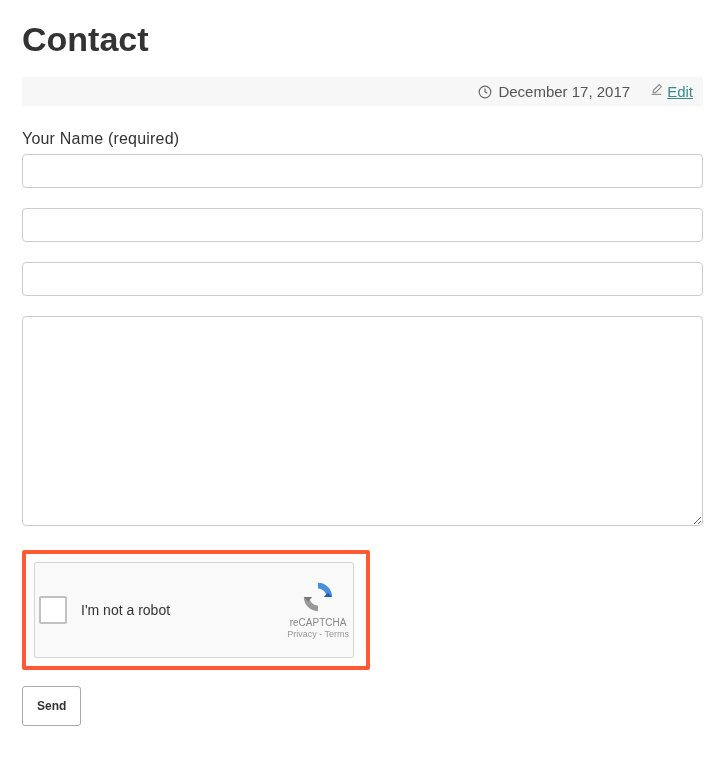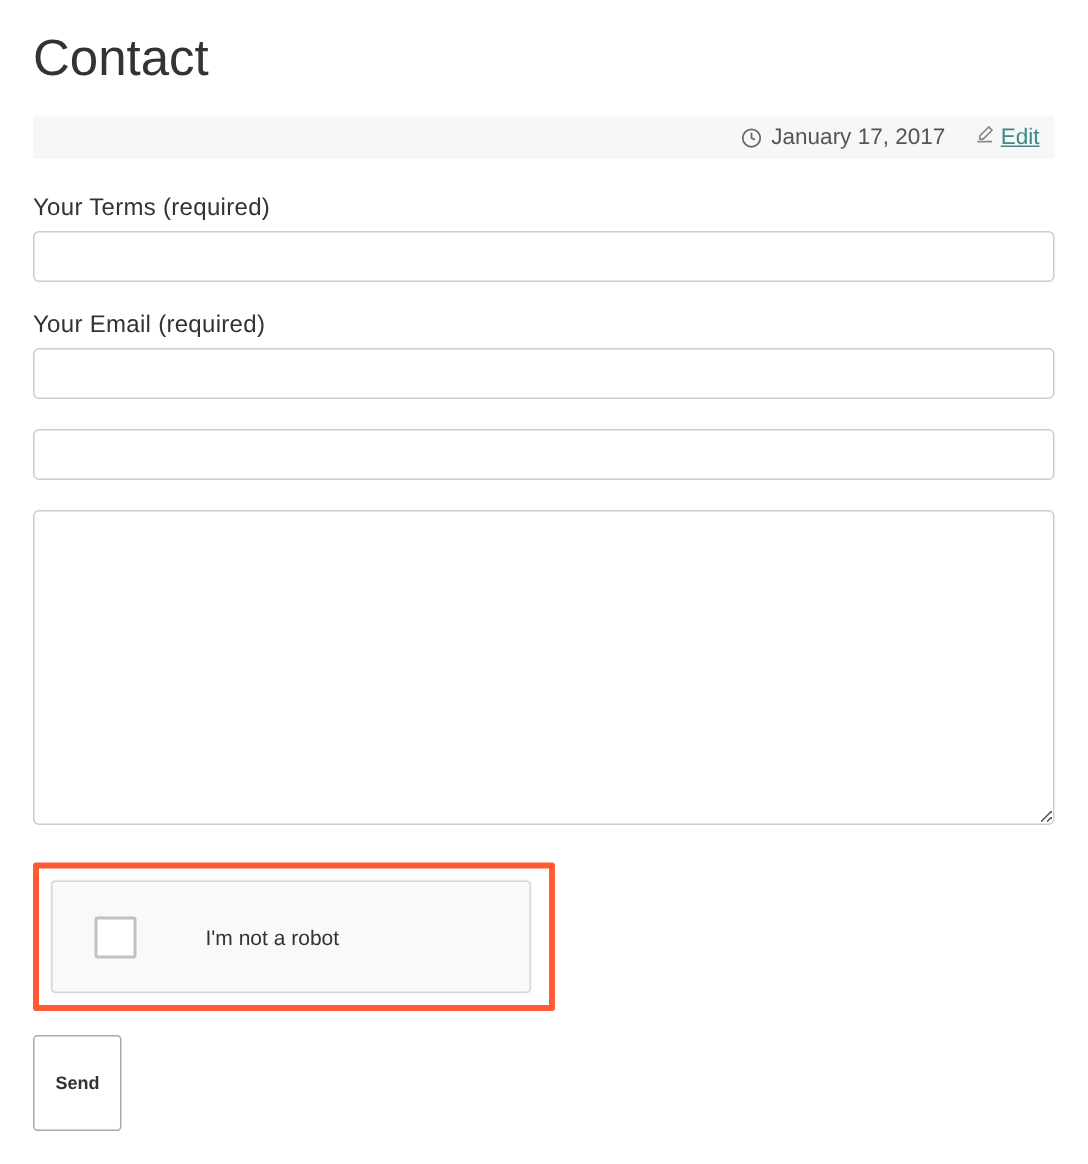--- a/index.html
+++ b/index.html
@@ -5,21 +5,21 @@
   * { box-sizing: border-box; margin: 0; padding: 0; }
   body {
     font-family: -apple-system, BlinkMacSystemFont, "Helvetica Neue", Arial, sans-serif;
     background: #fff;
     width: 725px;
     padding: 20px 22px;
     color: #333;
   }
   h1 {
     font-size: 34px;
-    font-weight: 400;
+    font-weight: 700;
     color: #333;
     margin-bottom: 18px;
   }
   .meta-bar {
     background: #f7f7f7;
     padding: 6px 10px;
     text-align: right;
     font-size: 15px;
     color: #555;
     margin-bottom: 24px;
@@ -69,30 +69,29 @@
   }
   .captcha-highlight {
     border: 4px solid #ff5a33;
     padding: 8px;
     width: 348px;
     border-radius: 2px;
     margin-bottom: 16px;
   }
   .recaptcha {
     width: 320px;
-    height: 75px;
+    height: 96px;
     background: #f9f9f9;
     border: 1px solid #d6d6d6;
     border-radius: 3px;
     display: flex;
     align-items: center;
-    padding: 0 28px;
+    padding: 0 4px;
     position: relative;
     box-shadow: 0 0 2px rgba(0,0,0,0.08);
-    gap: 32px;
   }
   .recaptcha .check {
     width: 28px;
     height: 28px;
     border: 2px solid #c1c1c1;
     border-radius: 2px;
     background: #fff;
     margin-right: 14px;
     flex-shrink: 0;
   }
@@ -114,73 +113,86 @@
   }
   .recaptcha .logo-area .brand {
     font-size: 10px;
     color: #888;
   }
   .send-btn {
     border: 1px solid #aaa;
     background: #fff;
     font-size: 12px;
     font-weight: 700;
-    padding: 24px 14px;
+    padding: 12px 14px;
     border-radius: 3px;
     cursor: pointer;
     color: #333;
   }
 </style>
 </head>
 <body>
 
 
 
 <h1>Contact</h1>
 
 <div class="meta-bar">
   <span class="icon">
     <svg width="14" height="14" viewBox="0 0 24 24" fill="none" stroke="#666" stroke-width="2">
       <circle cx="12" cy="12" r="10"></circle>
       <path d="M12 6v6l4 2"></path>
     </svg>
   </span>
-  <span>January 17, 2017</span>
+  <span>December 17, 2017</span>
   <span class="edit-group">
     <span class="icon">
       <svg width="13" height="13" viewBox="0 0 24 24" fill="none" stroke="#888" stroke-width="2">
         <path d="M17 3l4 4-11 11H6v-4L17 3z"></path>
         <path d="M3 21h18"></path>
       </svg>
     </span>
     <a href="#">Edit</a>
   </span>
 </div>
 
 <div class="form-group">
-  <label>Your Terms (required)</label>
+  <label>Your Name (required)</label>
   <input type="text" value="" style="">
 </div>
 
 <div class="form-group">
-  <label>Your Email (required)</label>
   <input type="email" value="" style="">
 </div>
 
 <div class="form-group">
   <input type="text" value="" style="">
 </div>
 
 <div class="form-group">
   <textarea value="" style=""></textarea>
 </div>
 
 <div class="captcha-highlight">
   <div class="recaptcha">
     <div class="check"></div>
     <div class="label">I'm not a robot</div>
+    <div class="logo-area">
+      <div class="logo">
+        <svg width="34" height="34" viewBox="0 0 48 48">
+          <path fill="#4a90d9" d="M44 24c0-11-9-20-20-20v8c6.6 0 12 5.4 12 12h8z"></path>
+          <path fill="#1a5fb4" d="M38 18l6 6-12 0z"></path>
+          <path fill="#999" d="M4 24c0 11 9 20 20 20v-8c-6.6 0-12-5.4-12-12H4z"></path>
+          <path fill="#777" d="M10 30l-6-6 12 0z"></path>
+        </svg>
+      </div>
+      <div class="brand">reCAPTCHA</div>
+      <div>
+        <span>Privacy</span><span> - </span><span>Terms</span>
+      </div>
+    </div>
   </div>
 </div>
 
 <button class="send-btn">Send</button>
 
 
 
 
 </body></html>

